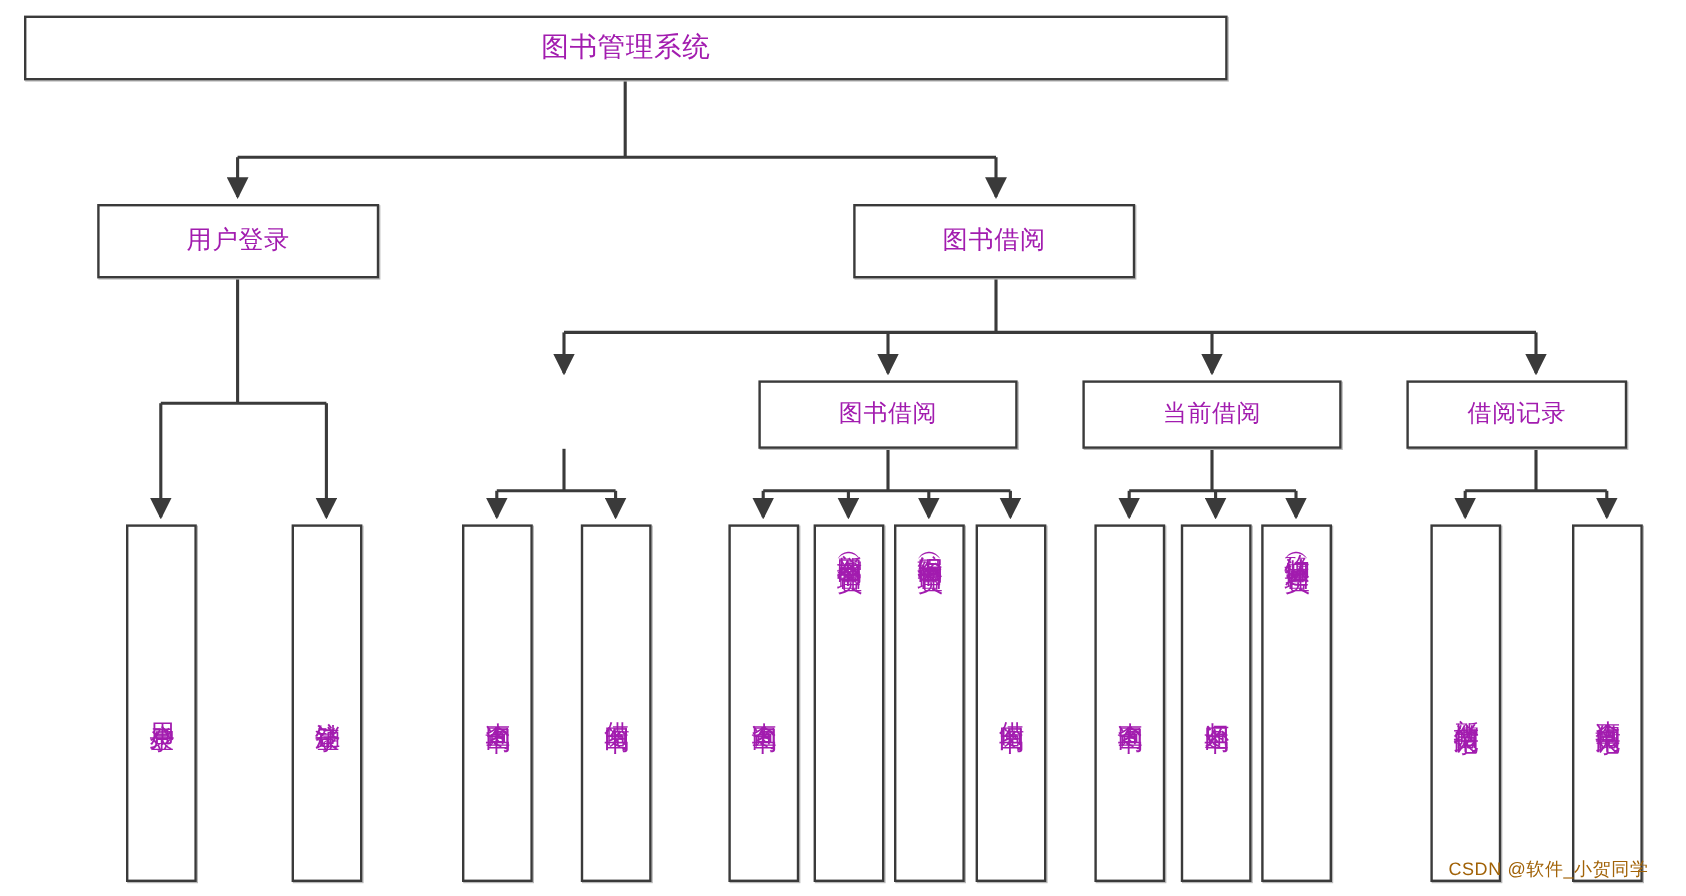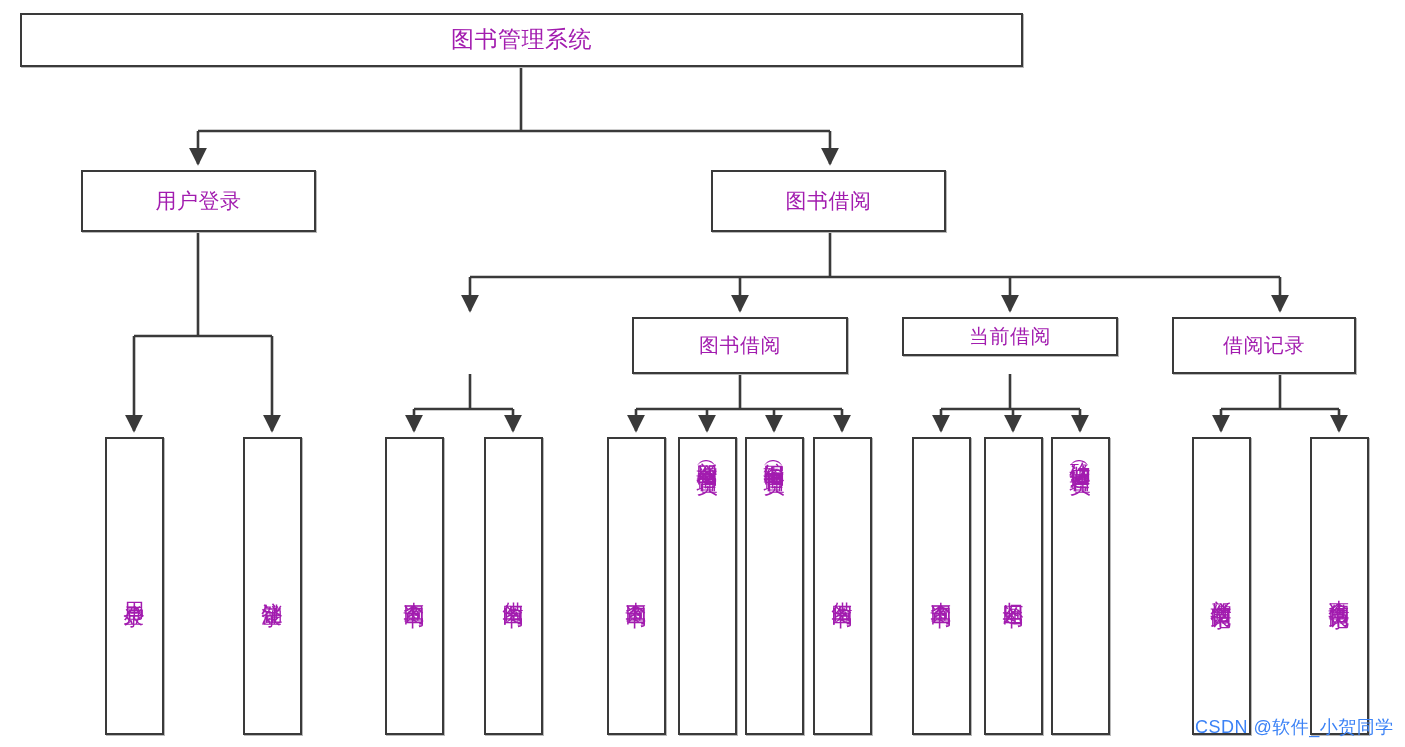--- a/index.html
+++ b/index.html
@@ -56,25 +56,26 @@
     font-size: 21px;
     line-height: 1.0;
     letter-spacing: 2px;
     white-space: nowrap;
   }
   .leaf.center .node-label {
     margin-top: 0;
   }
   .watermark {
     position: absolute;
-    color: #3b82f6;
-    font-size: 18px;
+    color: #a16207;
+    font-size: 15px;
     letter-spacing: 0.5px;
     white-space: nowrap;
     user-select: none;
+    padding-left: 12px;
   }
 </style>
 </head>
 <body>
 
 <div id="canvas">
 
   <svg class="wires" viewBox="0 0 1405 747" xmlns="http://www.w3.org/2000/svg">
     <defs>
       <marker id="arrow" viewBox="0 0 10 10" refX="9" refY="5" markerWidth="7" markerHeight="7" orient="auto-start-reverse">
@@ -135,21 +136,21 @@
   <div class="node lvl1" style="left:81px; top:170px; width:235px; height:62px;">
     <span class="node-label">用户登录</span>
   </div>
   <div class="node lvl1" style="left:711px; top:170px; width:235px; height:62px;">
     <span class="node-label">图书借阅</span>
   </div>
 
   <div class="node lvl2" style="left:632px; top:317px; width:216px; height:57px;justify-content:center;">
     <span class="node-label">图书借阅</span>
   </div>
-  <div class="node lvl2" style="left:902px; top:317px; width:216px; height:39px;">
+  <div class="node lvl2" style="left:902px; top:317px; width:216px; height:57px;">
     <span class="node-label">当前借阅</span>
   </div>
   <div class="node lvl2" style="left:1172px; top:317px; width:184px; height:57px;">
     <span class="node-label">借阅记录</span>
   </div>
 
   <div class="node leaf center" style="left:105px; top:437px; width:59px; height:298px; align-items:center;">
     <span class="node-label">用户登录</span>
   </div>
   <div class="node leaf center" style="left:243px; top:437px; width:59px; height:298px; align-items:center;">

